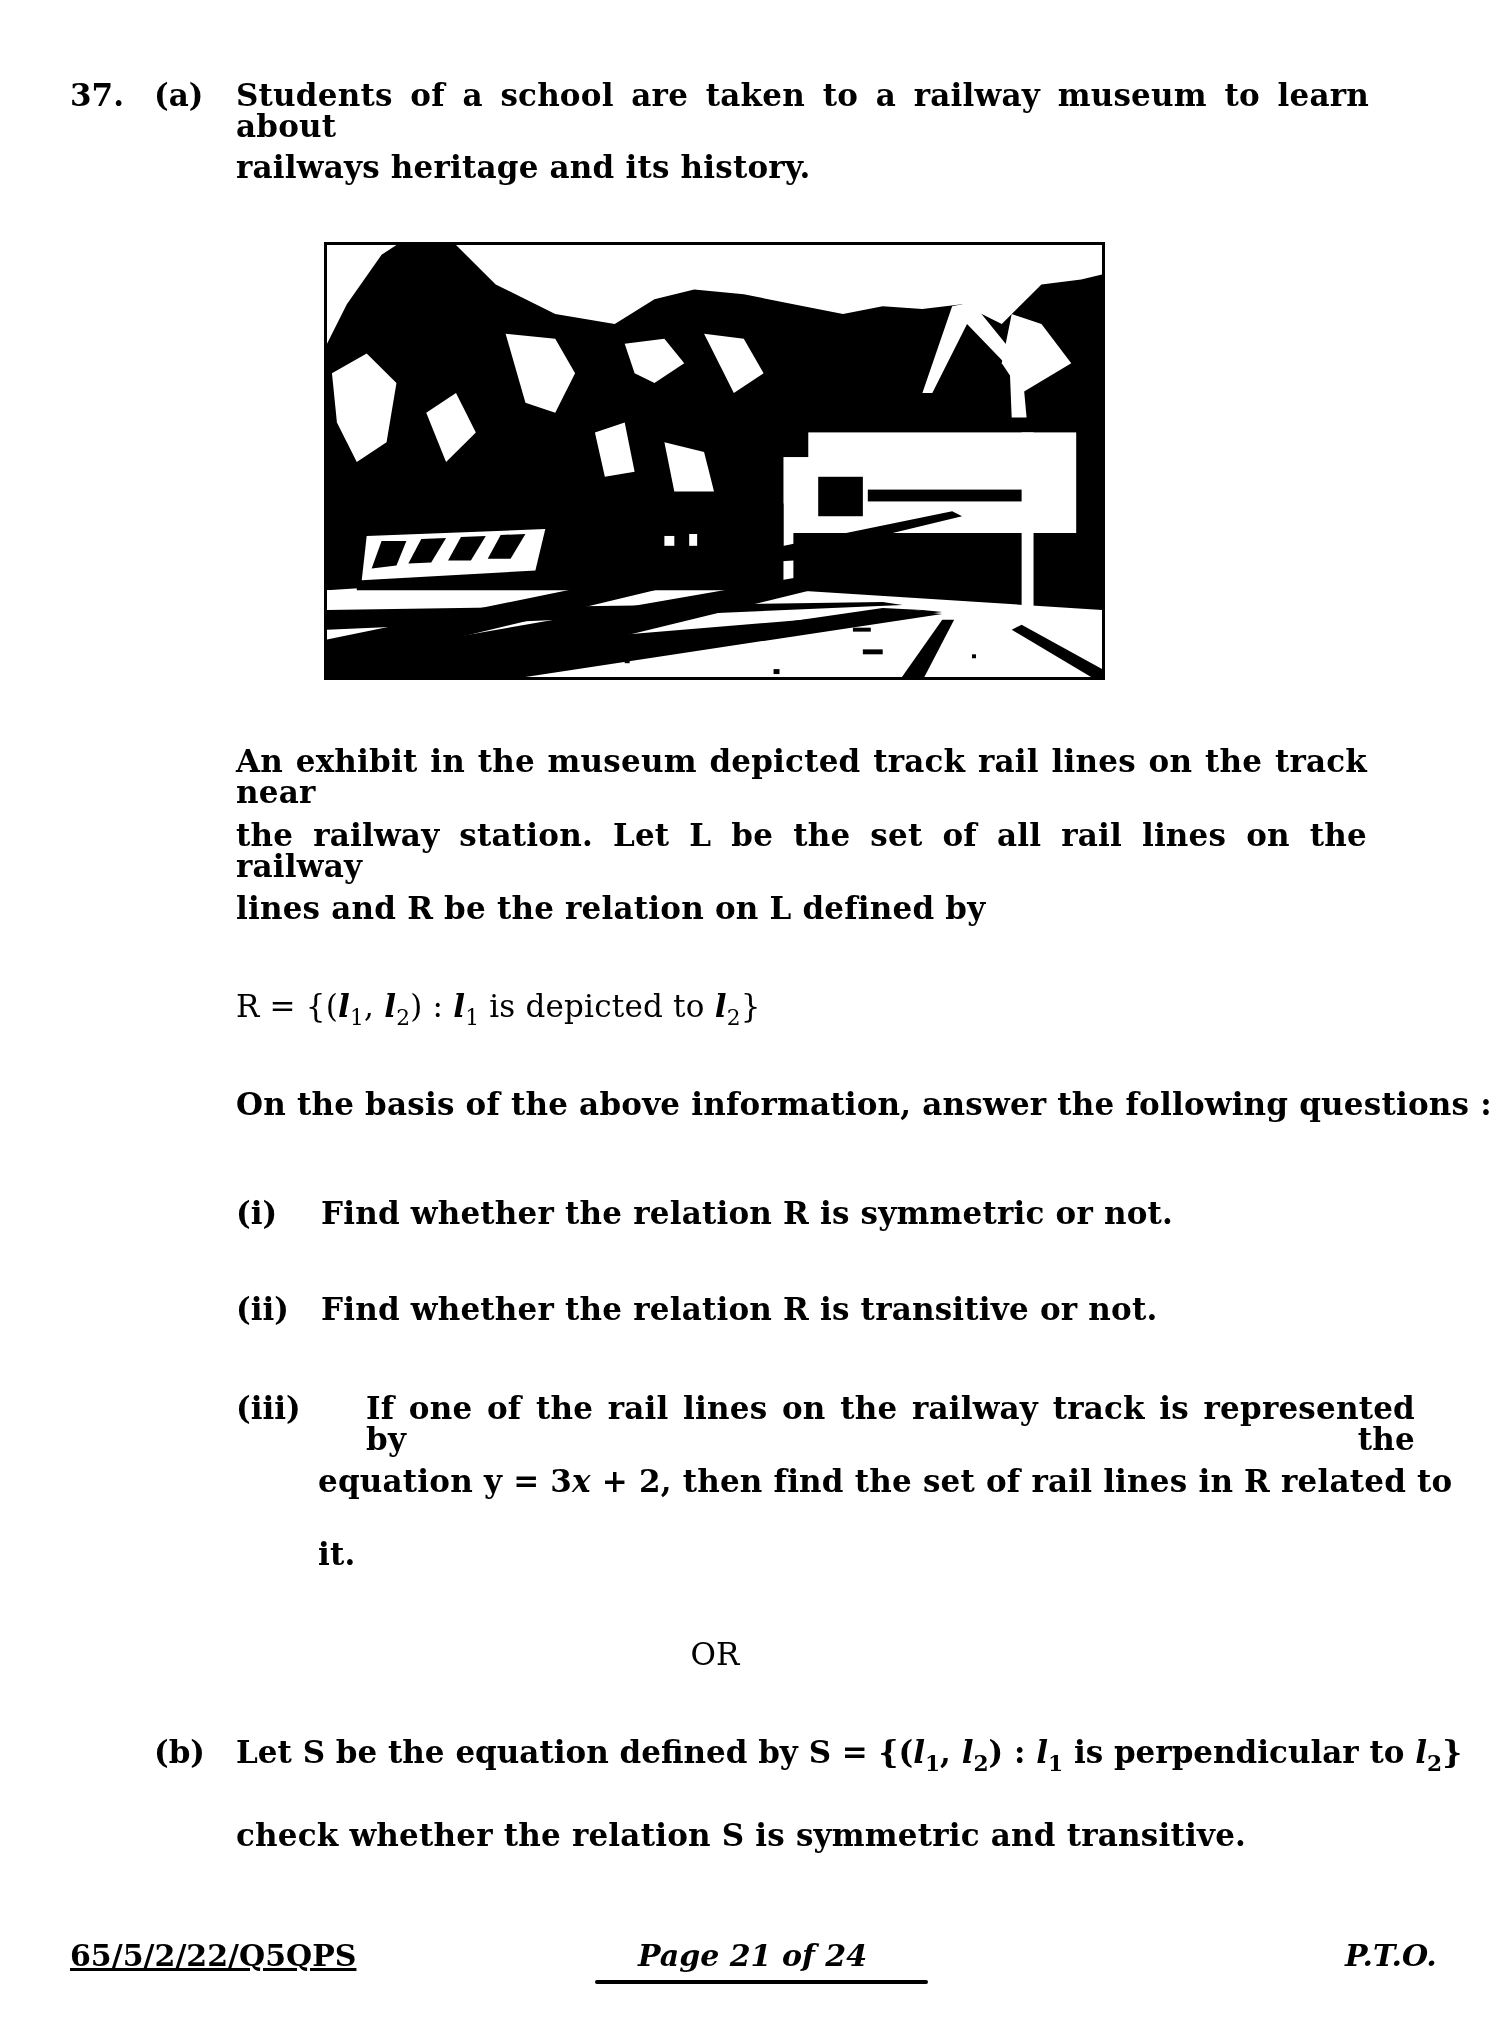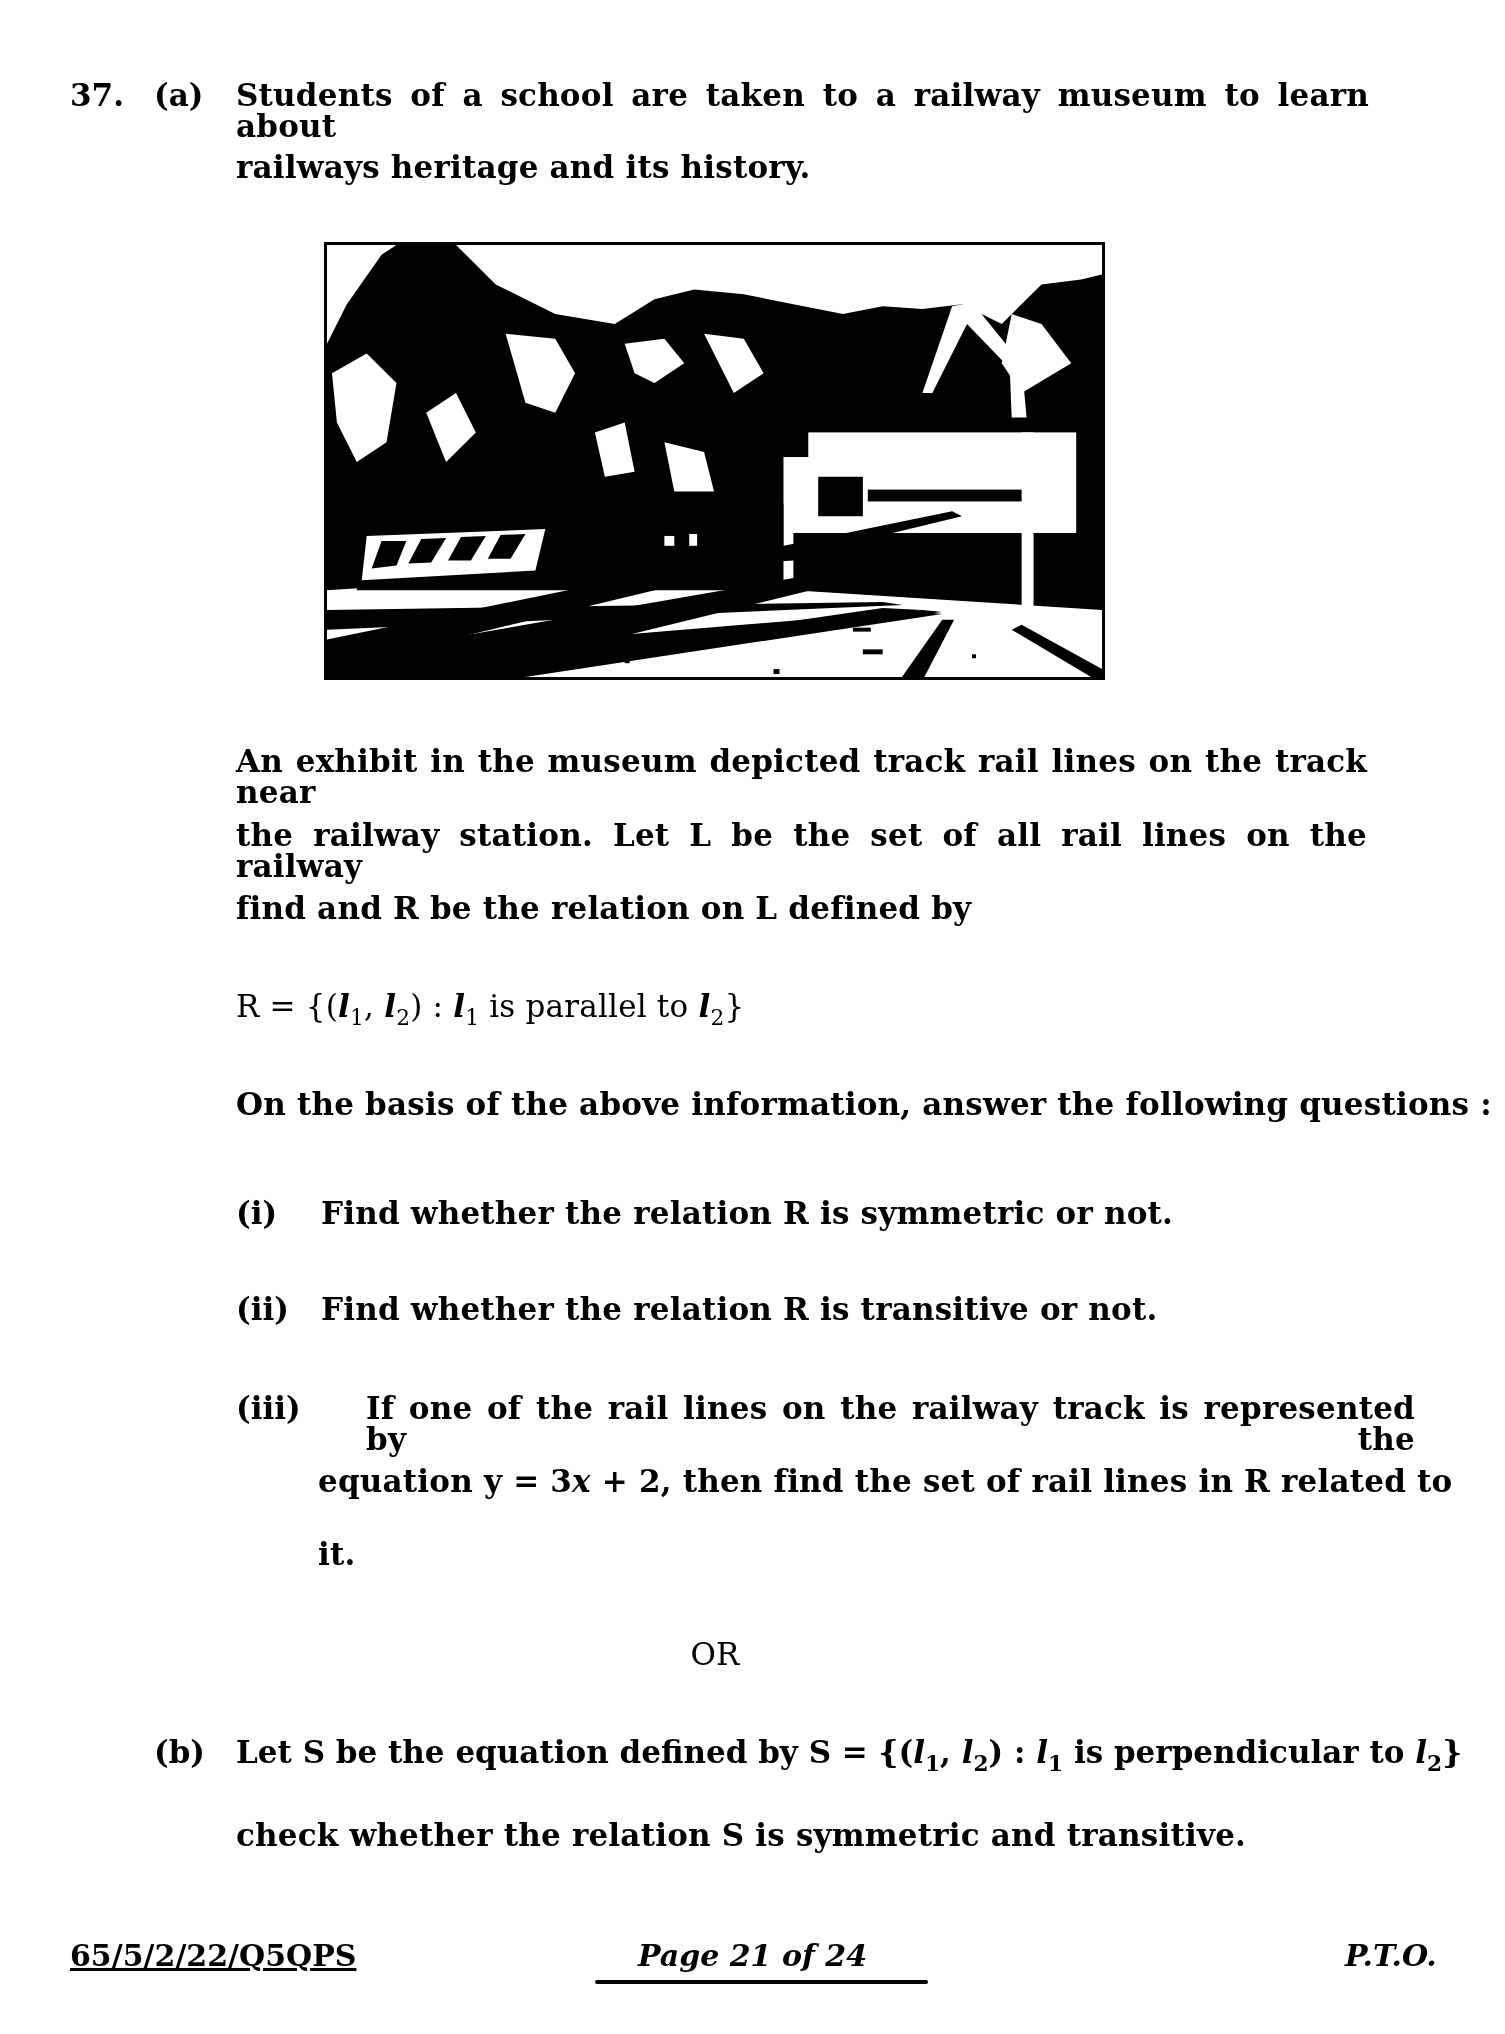--- a/index.html
+++ b/index.html
@@ -85,24 +85,24 @@
       <rect x="530" y="388" width="18" height="4"></rect>
         <rect x="450" y="430" width="6" height="5"></rect>
       <rect x="650" y="415" width="4" height="4"></rect>
         <rect x="720" y="400" width="4" height="4"></rect>
     </g>
   </svg>
 </div>
 
 <div class="ln just" style="left:236px; top:746px; width:1131px;">An exhibit in the museum depicted track rail lines on the track near</div>
 <div class="ln just" style="left:236px; top:820px; width:1131px;">the railway station. Let L be the set of all rail lines on the railway</div>
-<div class="ln" style="left:236px; top:893px;">find and R be the relation on L defined by</div>
+<div class="ln" style="left:236px; top:893px;">lines and R be the relation on L defined by</div>
 
 <div class="ln" style="left:236px; top:991px; font-weight:normal;">
-  <span>R = {(</span><span class="it">l</span><sub>1</sub><span>, </span><span class="it">l</span><sub>2</sub><span>) : </span><span class="it">l</span><sub>1</sub><span> is parallel to </span><span class="it">l</span><sub>2</sub><span>}</span>
+  <span>R = {(</span><span class="it">l</span><sub>1</sub><span>, </span><span class="it">l</span><sub>2</sub><span>) : </span><span class="it">l</span><sub>1</sub><span> is depicted to </span><span class="it">l</span><sub>2</sub><span>}</span>
 </div>
 
 <div class="ln" style="left:236px; top:1089px;">On the basis of the above information, answer the following questions :</div>
 
 <div class="num" style="left:236px; top:1198px;">(i)</div>
 <div class="ln" style="left:321px; top:1198px;">Find whether the relation R is symmetric or not.</div>
 
 <div class="num" style="left:236px; top:1294px;">(ii)</div>
 <div class="ln" style="left:321px; top:1294px;text-align:center;">Find whether the relation R is transitive or not.</div>
 

